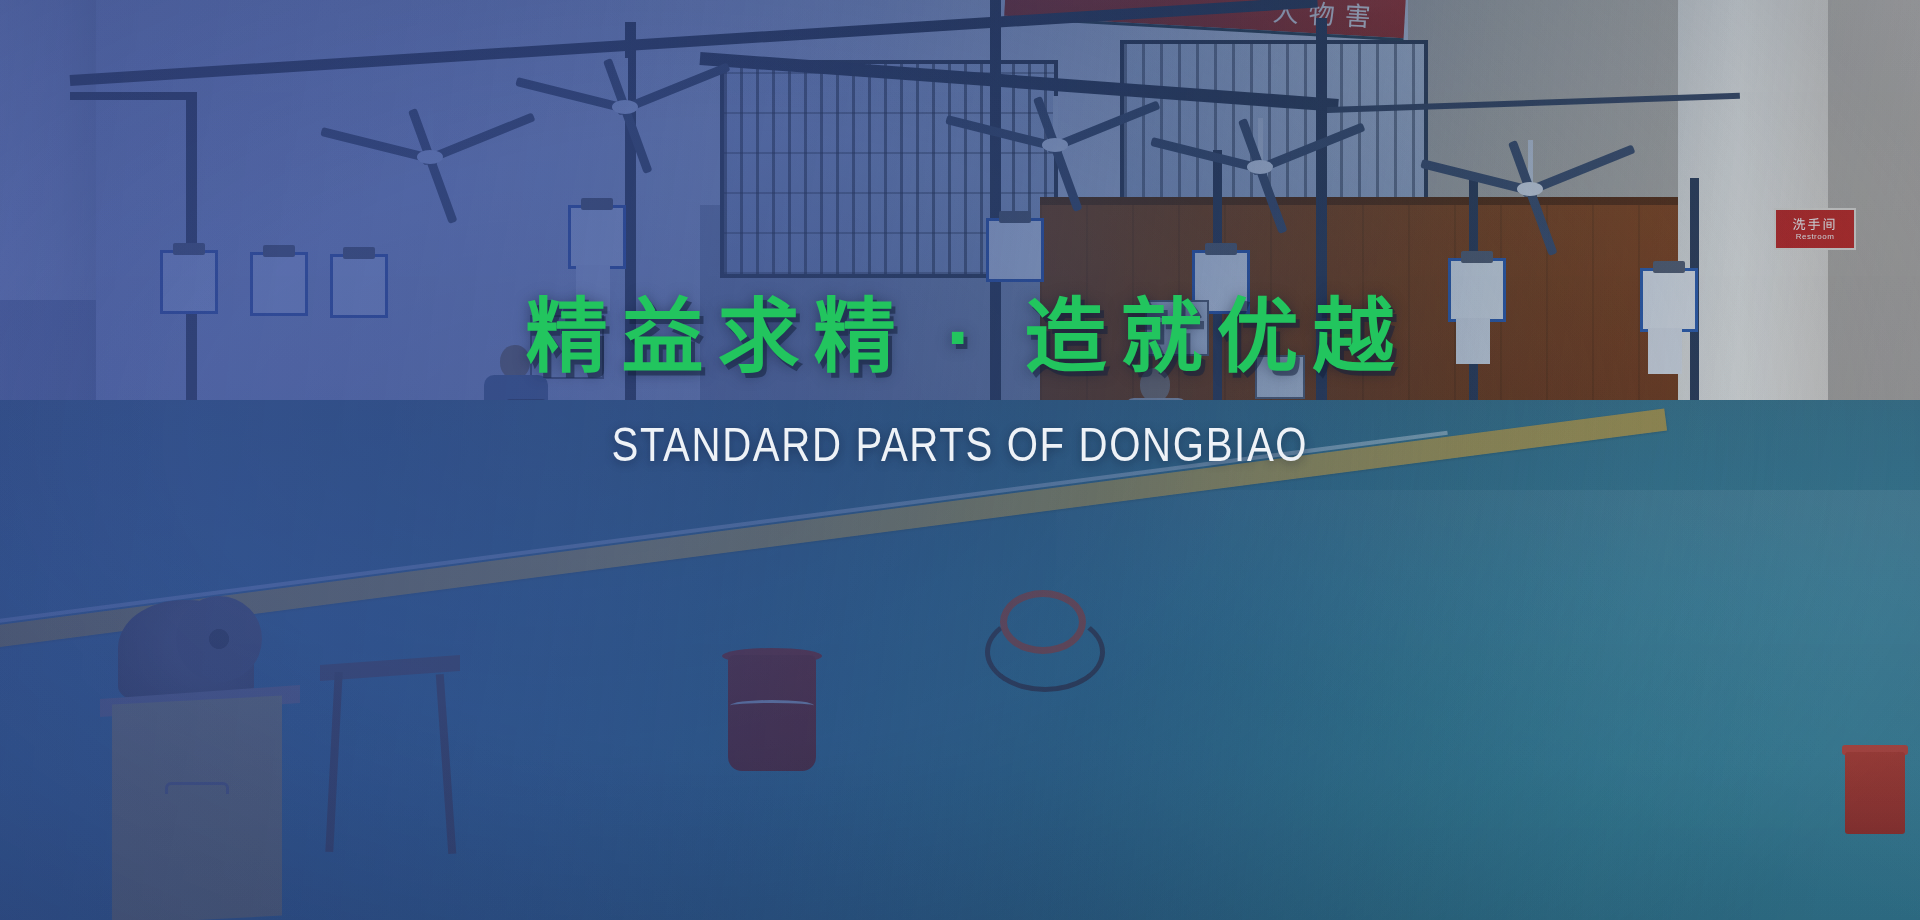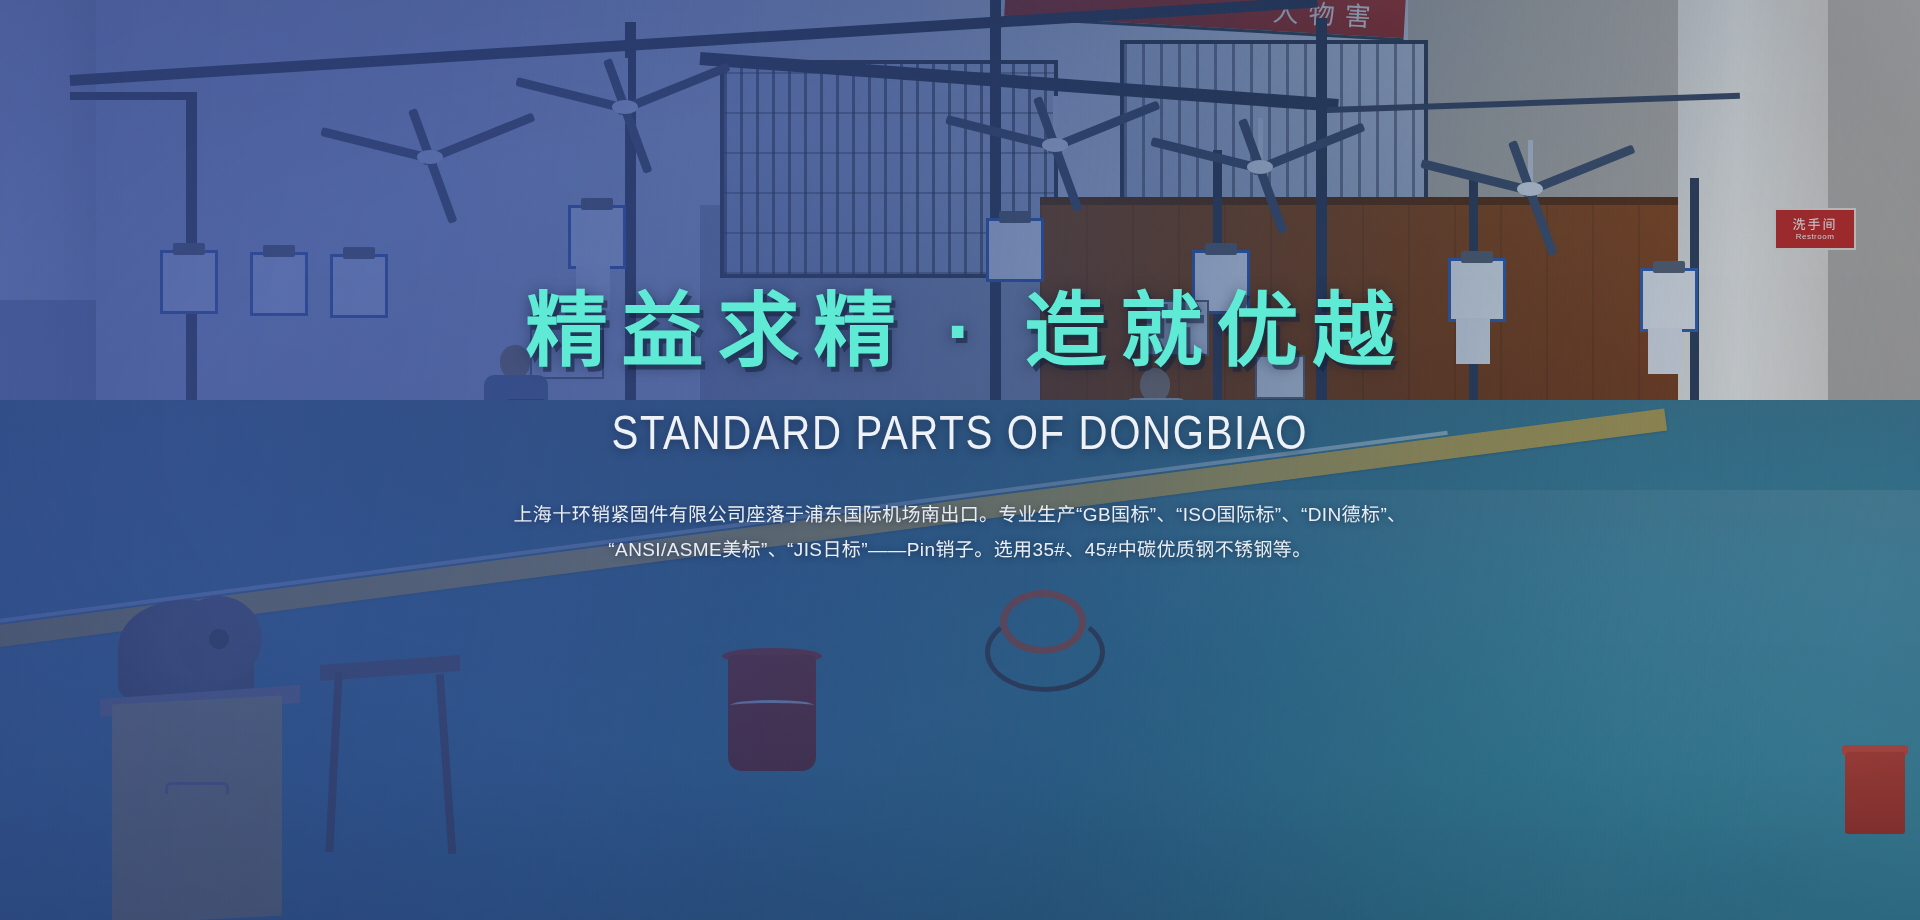--- a/index.html
+++ b/index.html
@@ -313,24 +313,24 @@
   
   .content{
     position:absolute;left:0;top:0;width:1920px;height:920px;
     display:flex;flex-direction:column;align-items:center;
     justify-content:flex-start;
     padding-top:282px;box-sizing:border-box;
     text-align:center;
   }
   .headline{
     font-size:82px;line-height:1;font-weight:700;
-    color:#5eead4;letter-spacing:14px;
+    color:#22c55e;letter-spacing:14px;
     text-shadow:4px 5px 0 rgba(22,35,62,.55), 0 2px 14px rgba(10,20,45,.5);
     white-space:nowrap;
-    margin:8px;
+    margin:14px;
     padding-left:14px;
   }
   .subline{
     margin:28px 0 0 0;
     font-size:49px;line-height:1;
     font-weight:400;
     color:#eef2f7;
     letter-spacing:2px;
     transform:scaleX(.82);
     transform-origin:center;
@@ -517,16 +517,15 @@
     <div class="haze"></div>
   </div>
 
   <div class="tint"></div>
   <div class="tint2"></div>
   <div class="vignette"></div>
 
   <div class="content">
     <h1 class="headline">精益求精 · 造就优越</h1>
     <div class="subline">STANDARD PARTS OF DONGBIAO</div>
-    <p class="desc">上海十环销紧固件有限公司座落于浦东国际机场南出口。专业生产“GB国标”、“ISO国际标”、“DIN德标”、“ANSI/ASME美标”、“JIS日标”——Pin销子。选用35#、45#中碳优质钢不锈钢等。</p>
   </div>
 
 </div>
 
 </body></html>

